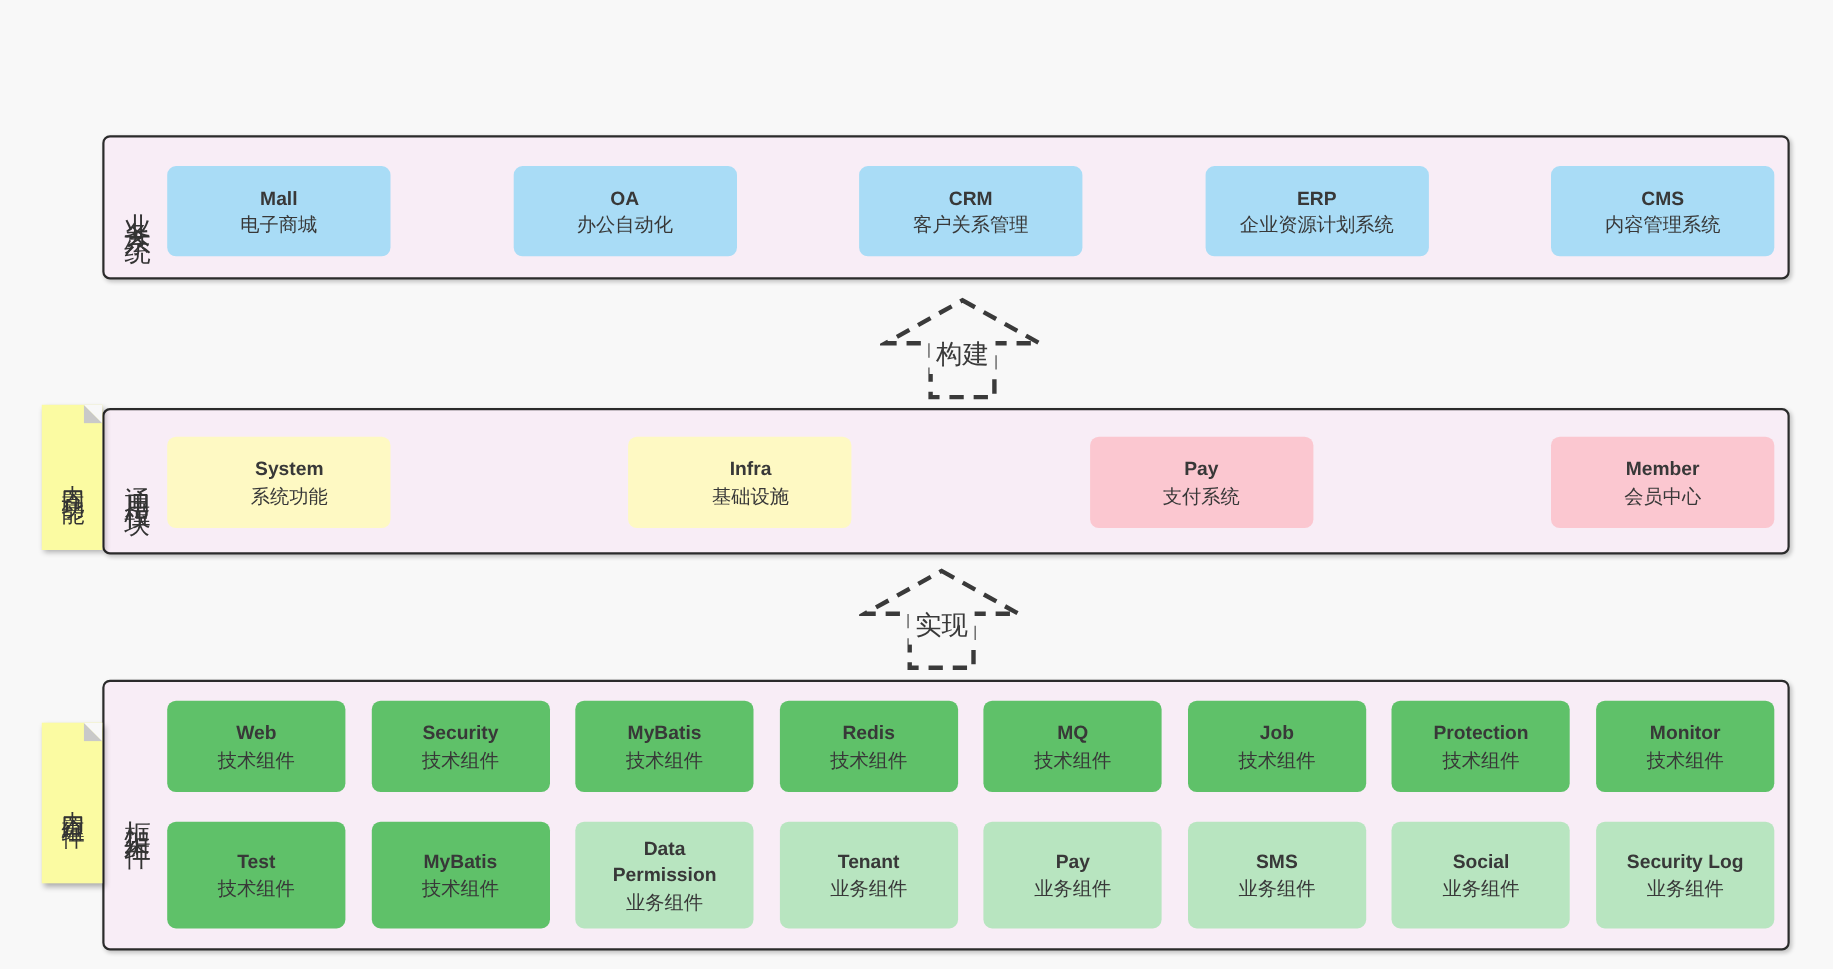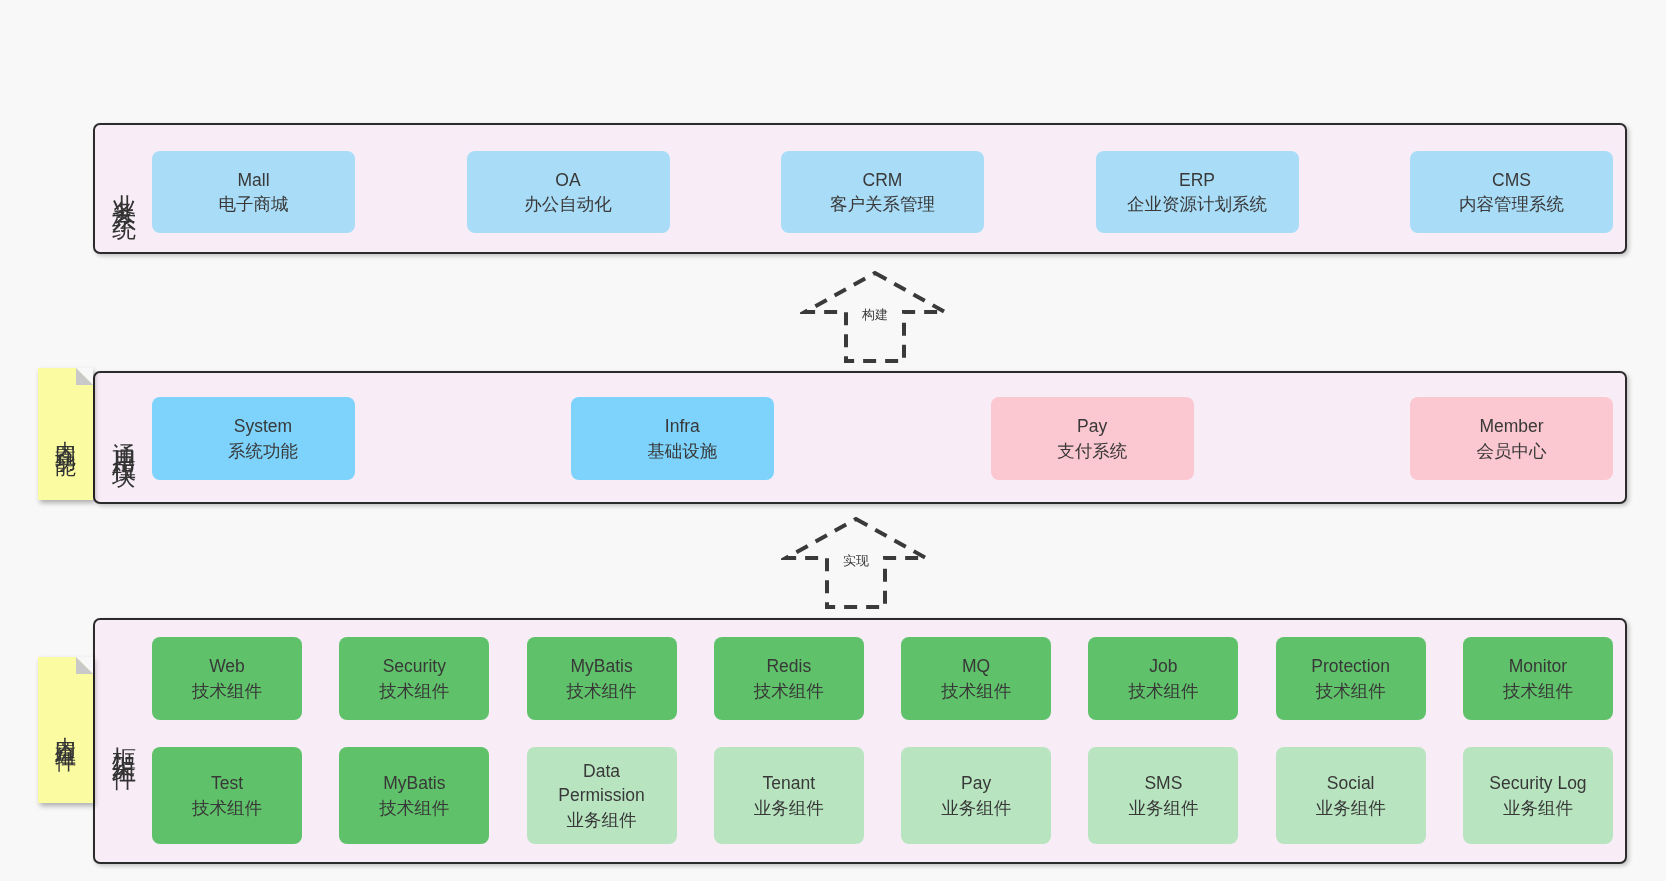--- a/index.html
+++ b/index.html
@@ -39,28 +39,28 @@
   .row-mod{top:24px;}
   .row-fw1{top:17px;}
   .row-fw2{top:127px;}
 
   .box{
     border-radius:8px;
     display:flex;flex-direction:column;justify-content:center;align-items:center;
     text-align:center;font-size:17.5px;line-height:1.38;color:#383838;
     box-sizing:border-box;padding:4px 10px;
   }
-  .box .t{white-space:pre-line;}
+  .box .t{white-space:pre-line;font-weight:bold;}
   .w203{width:203px;}
-  .w150{width:150px;}
+  .w150{width:162px;}
   .h82{height:82px;}
   .h83{height:83px;}
   .h97{height:97px;}
   .c-blue{background:#a9dcf6;}
-  .c-red{background:#7dd3fc;padding-left:29px;}
+  .c-red{background:#fef9c3;padding-left:29px;}
   .c-pink{background:#fbc7d0;}
   .c-green{background:#5fc169;}
   .c-lgreen{background:#b8e5c0;}
 
   
   .note{
     position:absolute;left:38px;width:55px;
     background:#fbfba2;
     box-shadow:2px 3px 5px rgba(0,0,0,.3);
     z-index:4;
@@ -84,21 +84,21 @@
   }
 
   
   .arrow{position:absolute;width:150px;height:98px;}
   .arrow-1{left:800px;top:268px;}
   .arrow-2{left:781px;top:514px;font-family:Liberation Serif, serif;}
   .arrow svg{display:block;}
   .arrow-label{
     position:absolute;left:50%;top:36px;transform:translateX(-50%);
     background:#f8f8f8;padding:2px 6px;
-    font-size:13px;color:#3a3a3a;white-space:nowrap;
+    font-size:24px;color:#3a3a3a;white-space:nowrap;
   }
 </style>
 </head>
 <body>
 
 <div class="stage">
 
   <section class="layer layer-1">
     <div class="layer-label">业务系统</div>
     <div class="row row-biz">

